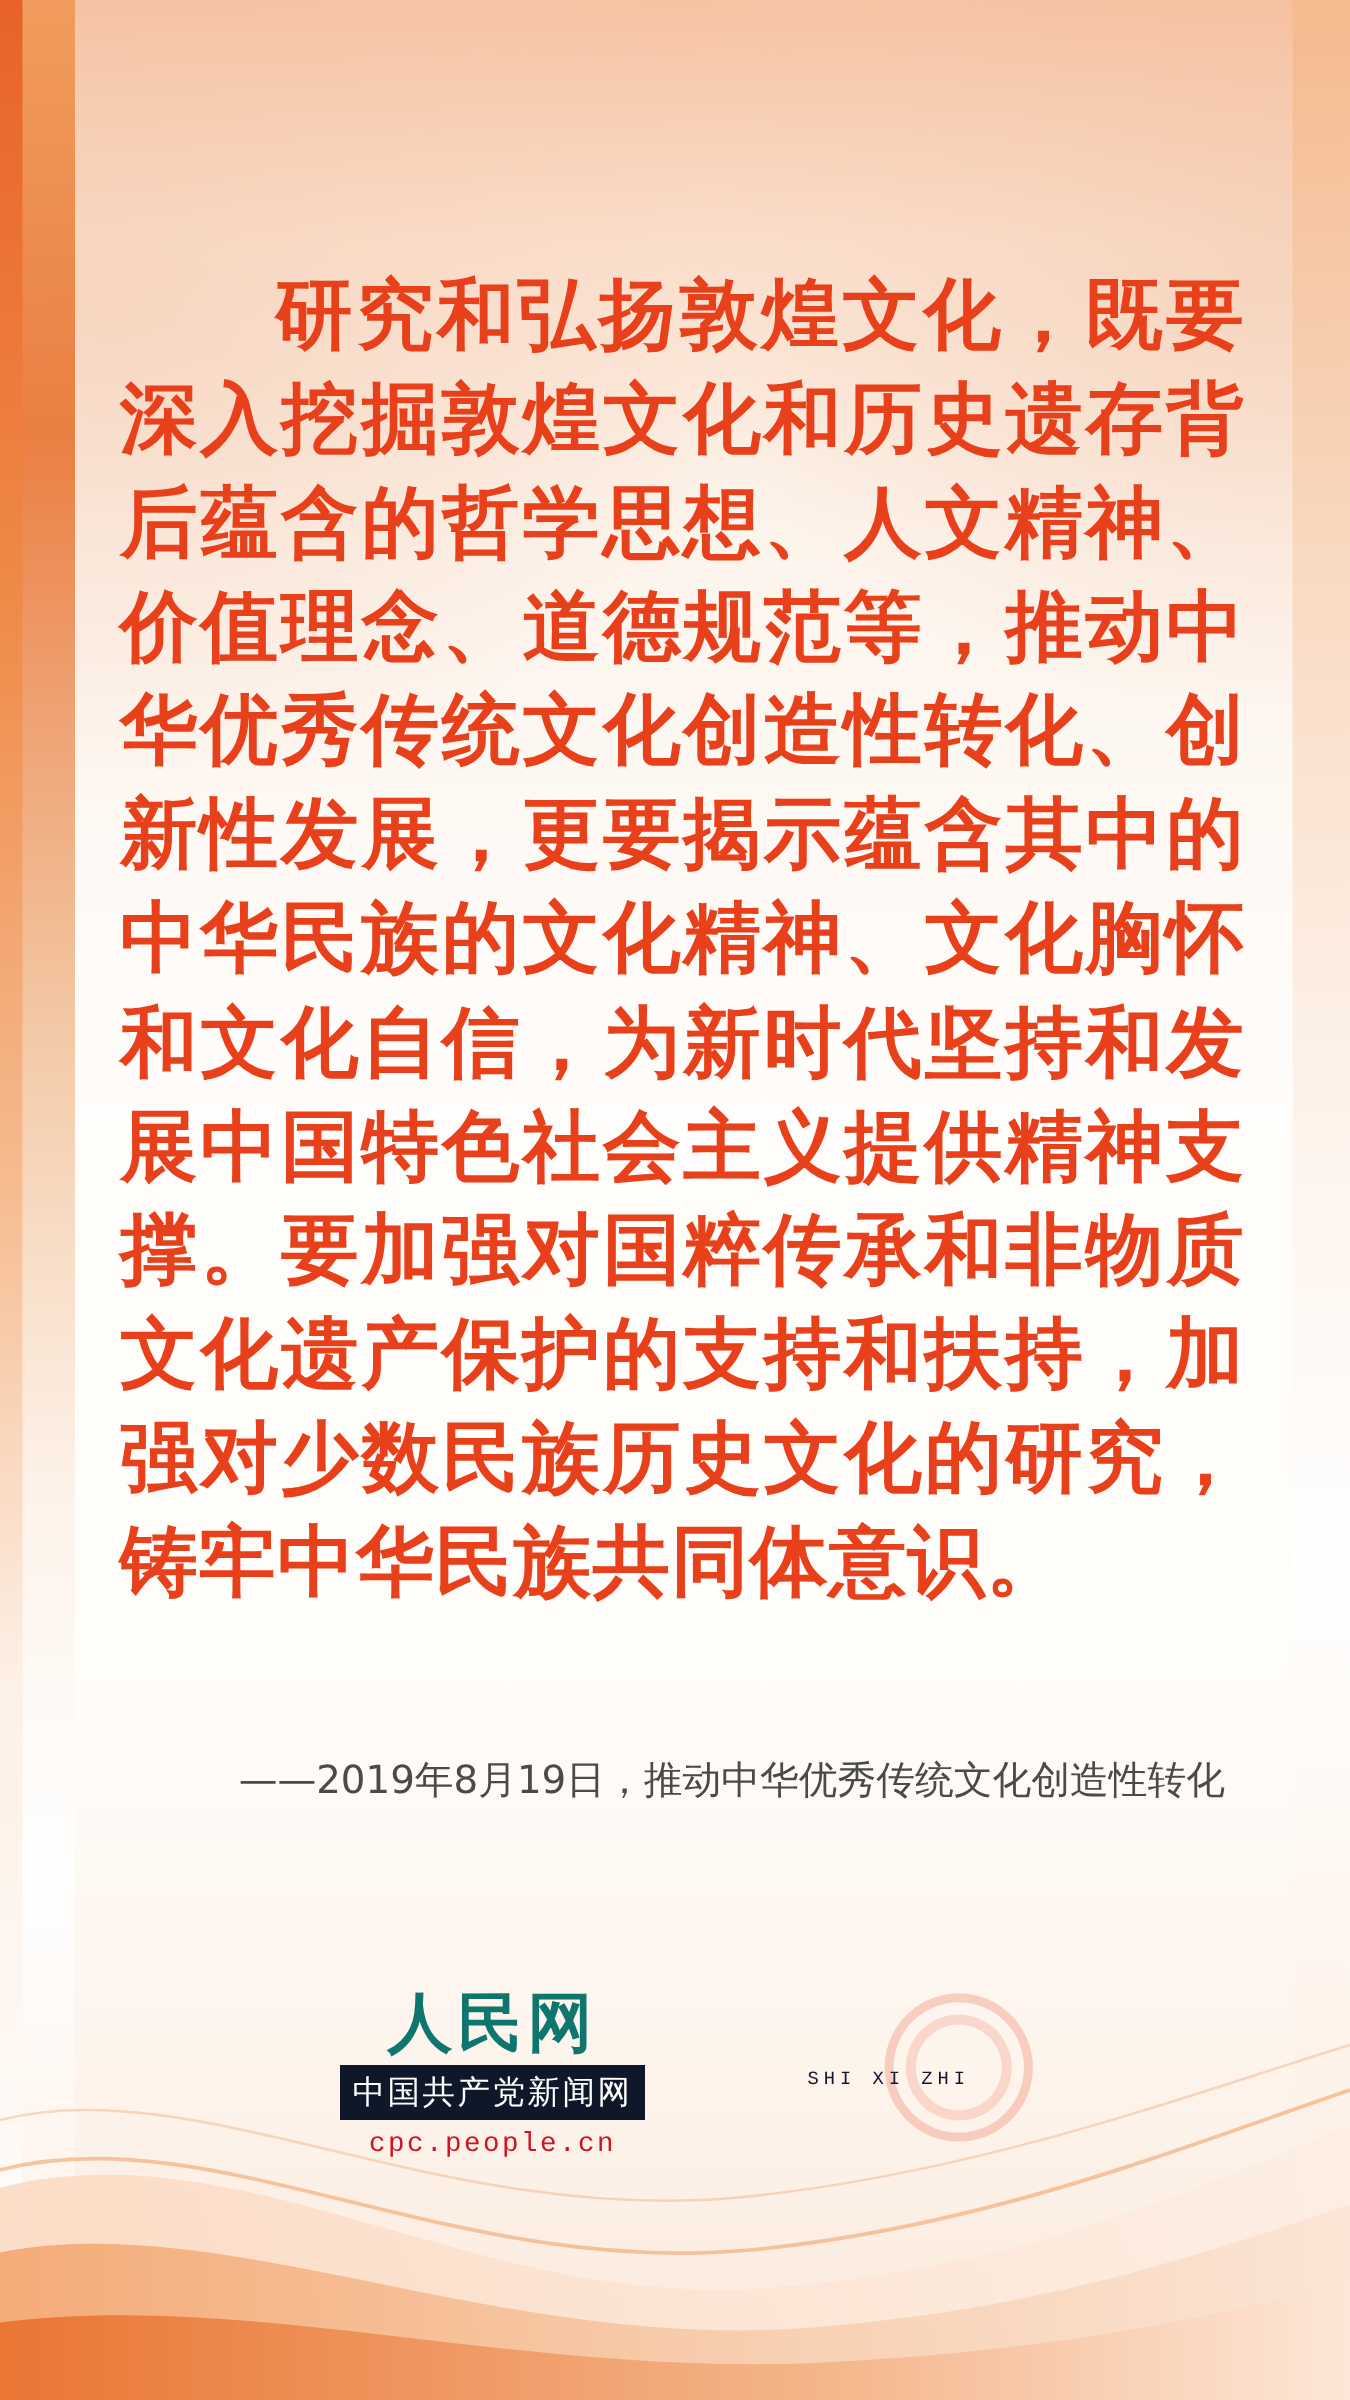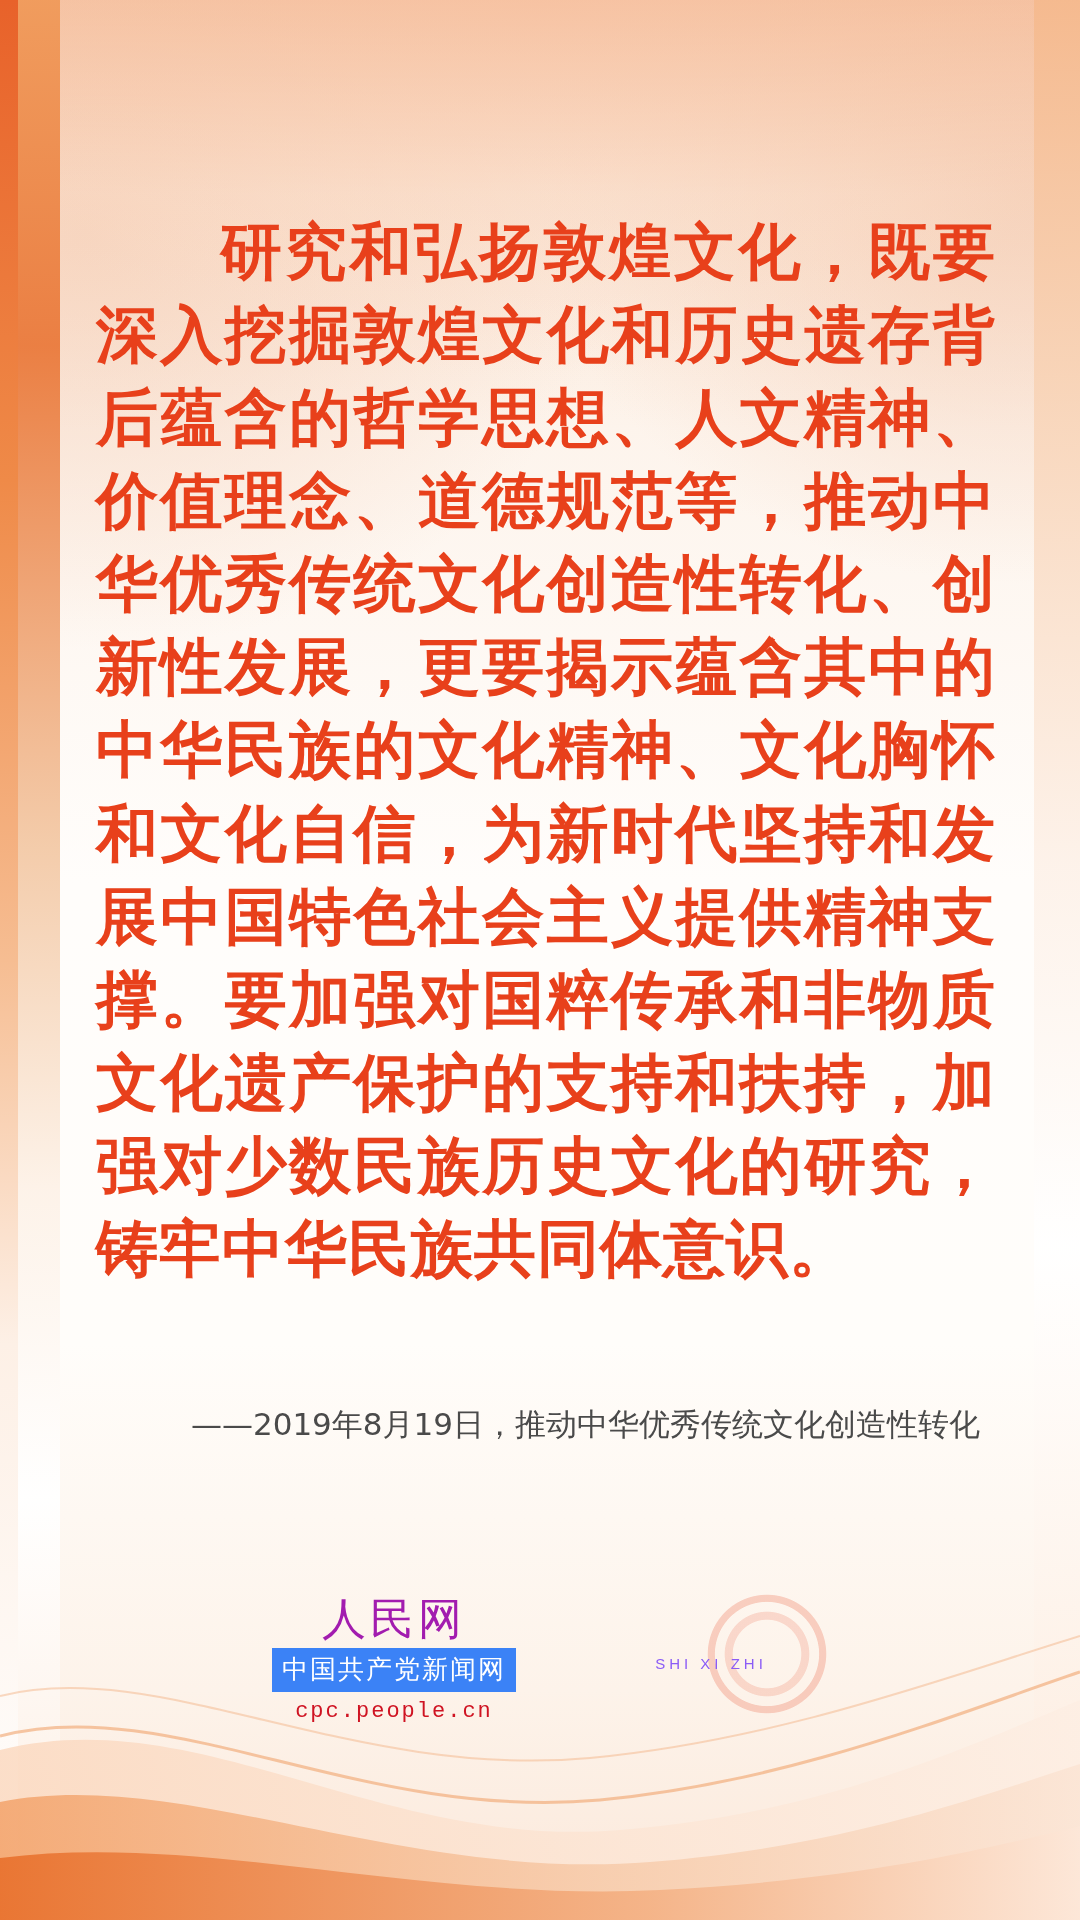--- a/index.html
+++ b/index.html
@@ -102,30 +102,30 @@
     align-items: center;
     gap: 42px;
   }
   .logo-people {
     display: flex;
     flex-direction: column;
     align-items: center;
     width: 300px;
   }
   .logo-people-mark {
-    color: #a21caf;
-    font-size: 44px;
-    font-weight: 400;
+    color: #0f766e;
+    font-size: 52px;
+    font-weight: 700;
     letter-spacing: 4px;
     line-height: 1.05;
     font-family: "DejaVu Sans", "Liberation Sans", sans-serif;
   }
   .logo-people-sub {
     margin-top: 6px;
-    background: #3b82f6;
+    background: #0f172a;
     color: #ffffff;
     font-size: 26px;
     letter-spacing: 2px;
     padding: 4px 10px 5px;
     font-family: "DejaVu Sans", "Liberation Sans", sans-serif;
     white-space: nowrap;
   }
   .logo-people-url {
     margin-top: 7px;
     color: #cf1322;
@@ -159,24 +159,24 @@
     color: #e8401b;
     font-size: 54px;
     font-weight: 700;
     letter-spacing: 3px;
     font-family: "DejaVu Sans", "Liberation Sans", sans-serif;
     z-index: 2;
   }
   .shixizhi-pinyin {
     position: relative;
     margin-top: 6px;
-    color: #8b5cf6;
+    color: #0f172a;
     font-size: 15px;
     letter-spacing: 4px;
-    font-family: Liberation Sans, sans-serif;
+    font-family: Liberation Mono, monospace;
     z-index: 2;
   }
 </style>
 </head>
 <body>
 
 <div id="poster">
 
   <div class="bg-base"></div>
   <div class="bg-topglow"></div>

